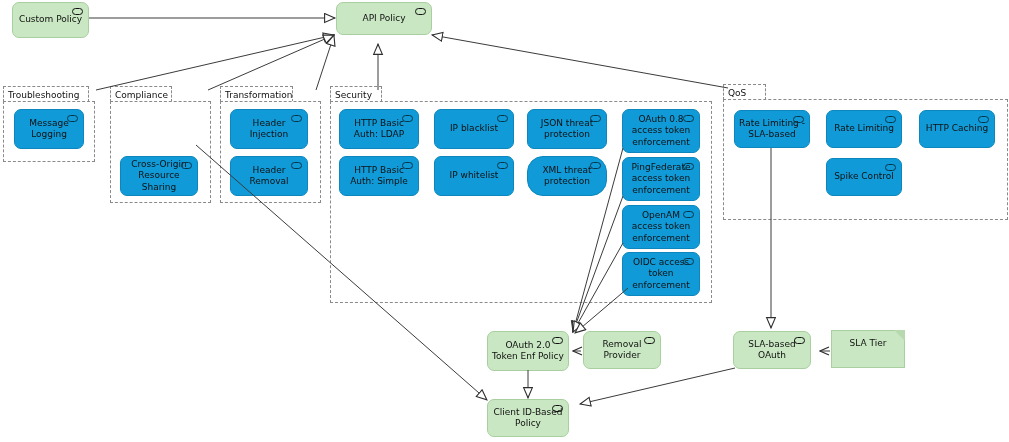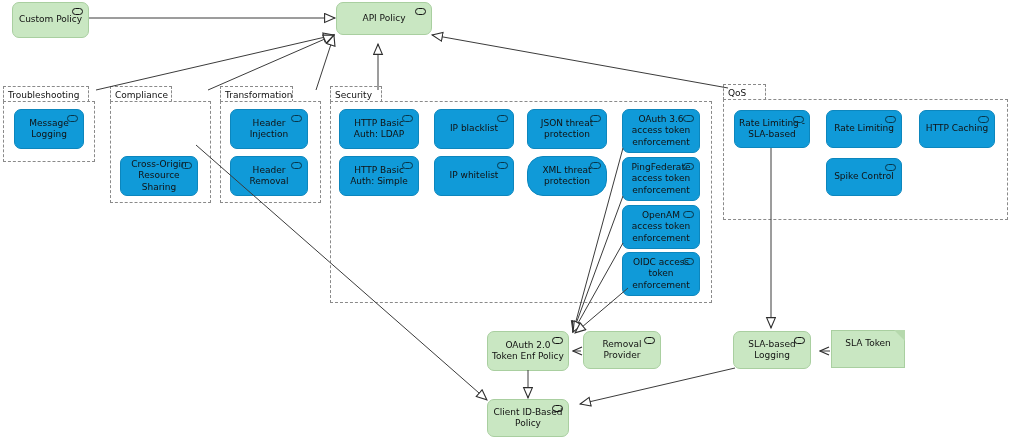--- a/index.html
+++ b/index.html
@@ -230,21 +230,21 @@
   <div class="node blue" style="left:527px; top:109px; width:80px; height:40px;">
     <span class="svc-icon"></span>
     <span class="lbl">JSON threat protection</span>
   </div>
   <div class="node blue" style="left:527px; top:156px; width:80px; height:40px;border-radius:16px;">
     <span class="svc-icon"></span>
     <span class="lbl">XML threat protection</span>
   </div>
   <div class="node blue" style="left:622px; top:109px; width:78px; height:44px;">
     <span class="svc-icon"></span>
-    <span class="lbl">OAuth 3.6 access token enforcement</span>
+    <span class="lbl">OAuth 0.8 access token enforcement</span>
   </div>
   <div class="node blue" style="left:622px; top:157px; width:78px; height:44px;">
     <span class="svc-icon"></span>
     <span class="lbl">PingFederate access token enforcement</span>
   </div>
   <div class="node blue" style="left:622px; top:205px; width:78px; height:44px;">
     <span class="svc-icon"></span>
     <span class="lbl">OpenAM access token enforcement</span>
   </div>
   <div class="node blue" style="left:622px; top:252px; width:78px; height:44px;">
@@ -278,26 +278,26 @@
     <span class="lbl">OAuth 2.0 Token Enf Policy</span>
   </div>
 
   <div class="node green" style="left:583px; top:331px; width:78px; height:38px;">
     <span class="svc-icon"></span>
     <span class="lbl">Removal Provider</span>
   </div>
 
   <div class="node green" style="left:733px; top:331px; width:78px; height:38px;">
     <span class="svc-icon"></span>
-    <span class="lbl">SLA-based Logging</span>
+    <span class="lbl">SLA-based OAuth</span>
   </div>
 
   <div class="note" style="left:831px; top:330px; width:74px; height:38px;">
     <span class="fold"></span>
-    <span class="lbl">SLA Token</span>
+    <span class="lbl">SLA Tier</span>
   </div>
 
   <div class="node green" style="left:487px; top:399px; width:82px; height:38px;">
     <span class="svc-icon"></span>
     <span class="lbl">Client ID-Based Policy</span>
   </div>
 
 </div>
 
 </body></html>

